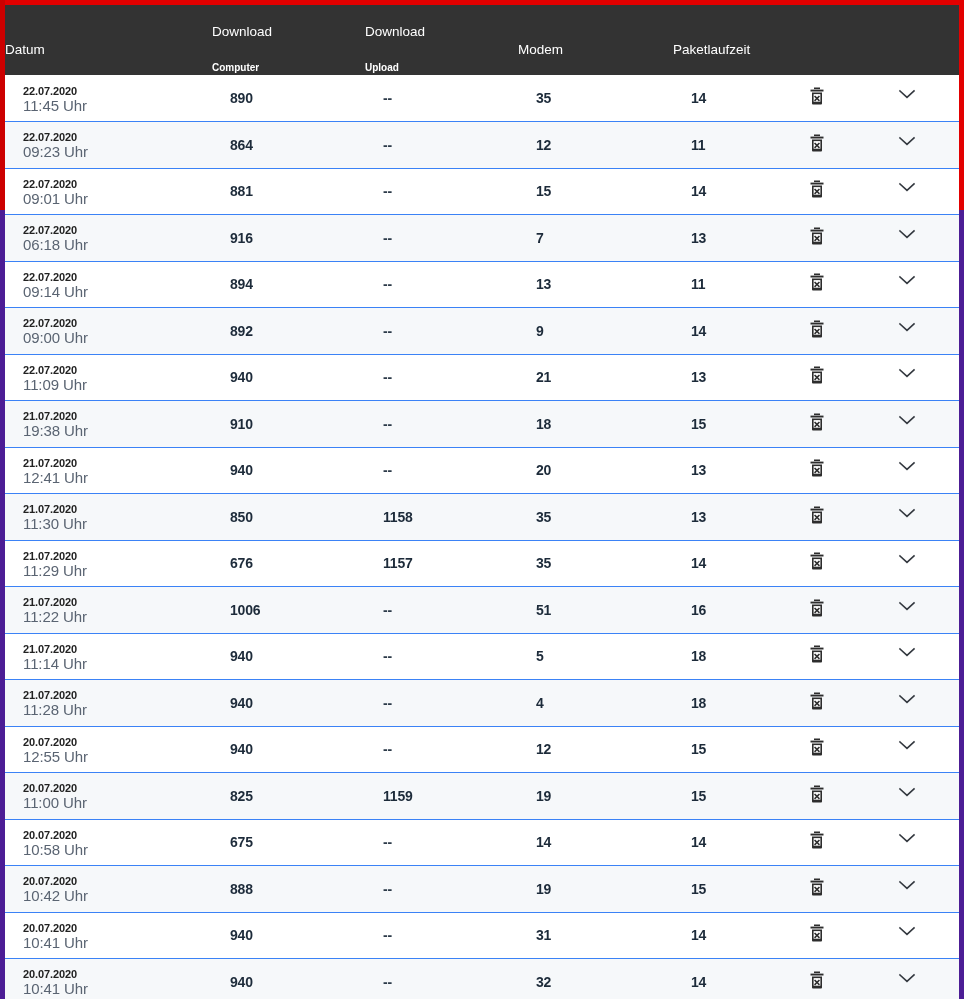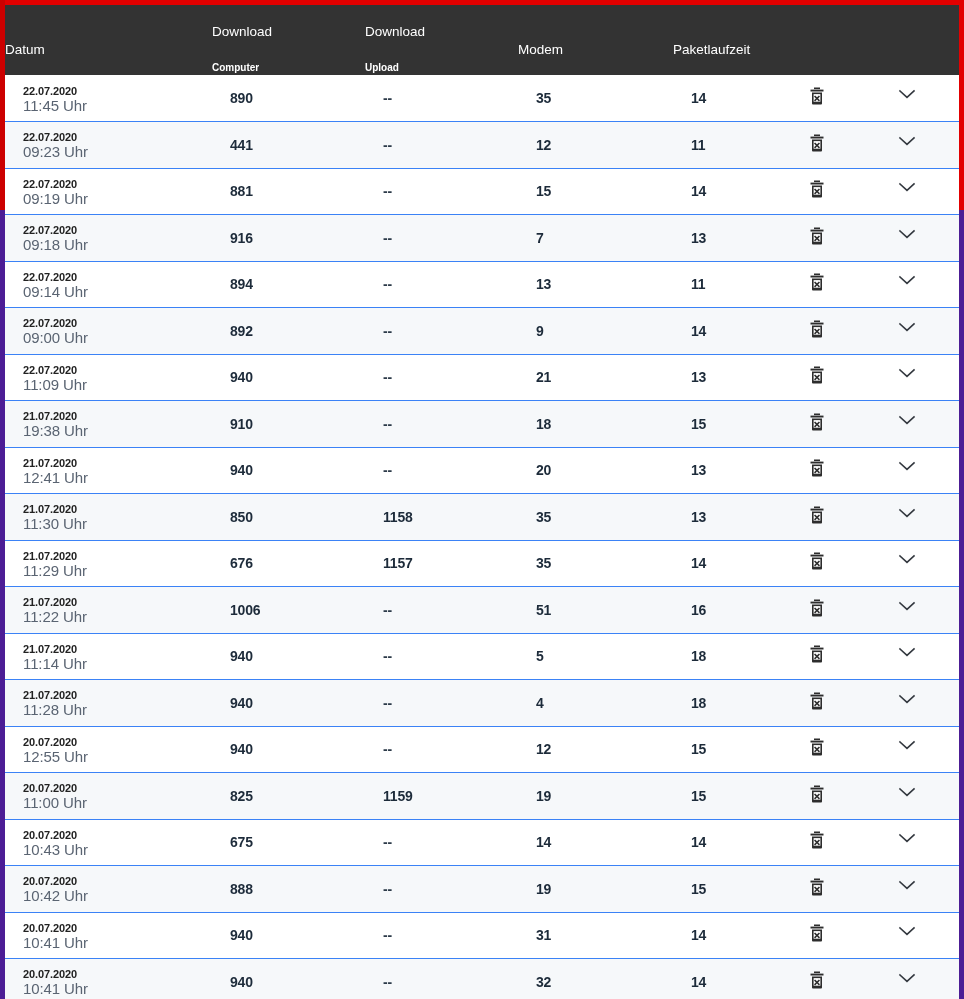--- a/index.html
+++ b/index.html
@@ -243,21 +243,21 @@
       <path d="M3 4 L10 10.4 L17 4" fill="none" stroke="#33383f" stroke-width="1.6" stroke-linecap="square" stroke-linejoin="miter"></path>
     </svg>
   </span>
 </td>
         </tr>
         <tr class="alt">
           <td class="cell-date">
             <span class="date-day">22.07.2020</span>
             <span class="date-time">09:23 Uhr</span>
           </td>
-          <td class="cell-num">441</td>
+          <td class="cell-num">864</td>
           <td class="cell-num dash">--</td>
           <td class="cell-num">12</td>
           <td class="cell-num">11</td>
           <td class="cell-icon">
   <span class="icon-btn">
     <svg width="16" height="18" viewBox="0 0 16 18" xmlns="http://www.w3.org/2000/svg" aria-hidden="true">
       <rect x="5" y="0.5" width="6" height="1.6" fill="#2d2d2d"></rect>
       <rect x="1.5" y="2.6" width="13" height="1.9" fill="#2d2d2d"></rect>
       <path d="M3 5.4 h10 v11.2 a0.9 0.9 0 0 1 -0.9 0.9 H3.9 a0.9 0.9 0 0 1 -0.9 -0.9 Z" fill="#2d2d2d"></path>
       <rect x="4.6" y="7.1" width="6.8" height="7.6" fill="#ffffff"></rect>
@@ -269,21 +269,21 @@
   <span class="icon-btn">
     <svg width="20" height="14" viewBox="0 0 20 14" xmlns="http://www.w3.org/2000/svg" aria-hidden="true">
       <path d="M3 4 L10 10.4 L17 4" fill="none" stroke="#33383f" stroke-width="1.6" stroke-linecap="square" stroke-linejoin="miter"></path>
     </svg>
   </span>
 </td>
         </tr>
         <tr>
           <td class="cell-date">
             <span class="date-day">22.07.2020</span>
-            <span class="date-time">09:19 Uhr</span>
+            <span class="date-time">09:01 Uhr</span>
           </td>
           <td class="cell-num">881</td>
           <td class="cell-num dash">--</td>
           <td class="cell-num">15</td>
           <td class="cell-num">14</td>
           <td class="cell-icon">
   <span class="icon-btn">
     <svg width="16" height="18" viewBox="0 0 16 18" xmlns="http://www.w3.org/2000/svg" aria-hidden="true">
       <rect x="5" y="0.5" width="6" height="1.6" fill="#2d2d2d"></rect>
       <rect x="1.5" y="2.6" width="13" height="1.9" fill="#2d2d2d"></rect>
@@ -297,21 +297,21 @@
   <span class="icon-btn">
     <svg width="20" height="14" viewBox="0 0 20 14" xmlns="http://www.w3.org/2000/svg" aria-hidden="true">
       <path d="M3 4 L10 10.4 L17 4" fill="none" stroke="#33383f" stroke-width="1.6" stroke-linecap="square" stroke-linejoin="miter"></path>
     </svg>
   </span>
 </td>
         </tr>
         <tr class="alt">
           <td class="cell-date">
             <span class="date-day">22.07.2020</span>
-            <span class="date-time">09:18 Uhr</span>
+            <span class="date-time">06:18 Uhr</span>
           </td>
           <td class="cell-num">916</td>
           <td class="cell-num dash">--</td>
           <td class="cell-num">7</td>
           <td class="cell-num">13</td>
           <td class="cell-icon">
   <span class="icon-btn">
     <svg width="16" height="18" viewBox="0 0 16 18" xmlns="http://www.w3.org/2000/svg" aria-hidden="true">
       <rect x="5" y="0.5" width="6" height="1.6" fill="#2d2d2d"></rect>
       <rect x="1.5" y="2.6" width="13" height="1.9" fill="#2d2d2d"></rect>
@@ -661,21 +661,21 @@
   <span class="icon-btn">
     <svg width="20" height="14" viewBox="0 0 20 14" xmlns="http://www.w3.org/2000/svg" aria-hidden="true">
       <path d="M3 4 L10 10.4 L17 4" fill="none" stroke="#33383f" stroke-width="1.6" stroke-linecap="square" stroke-linejoin="miter"></path>
     </svg>
   </span>
 </td>
         </tr>
         <tr>
           <td class="cell-date">
             <span class="date-day">20.07.2020</span>
-            <span class="date-time">10:43 Uhr</span>
+            <span class="date-time">10:58 Uhr</span>
           </td>
           <td class="cell-num">675</td>
           <td class="cell-num dash">--</td>
           <td class="cell-num">14</td>
           <td class="cell-num">14</td>
           <td class="cell-icon">
   <span class="icon-btn">
     <svg width="16" height="18" viewBox="0 0 16 18" xmlns="http://www.w3.org/2000/svg" aria-hidden="true">
       <rect x="5" y="0.5" width="6" height="1.6" fill="#2d2d2d"></rect>
       <rect x="1.5" y="2.6" width="13" height="1.9" fill="#2d2d2d"></rect>

